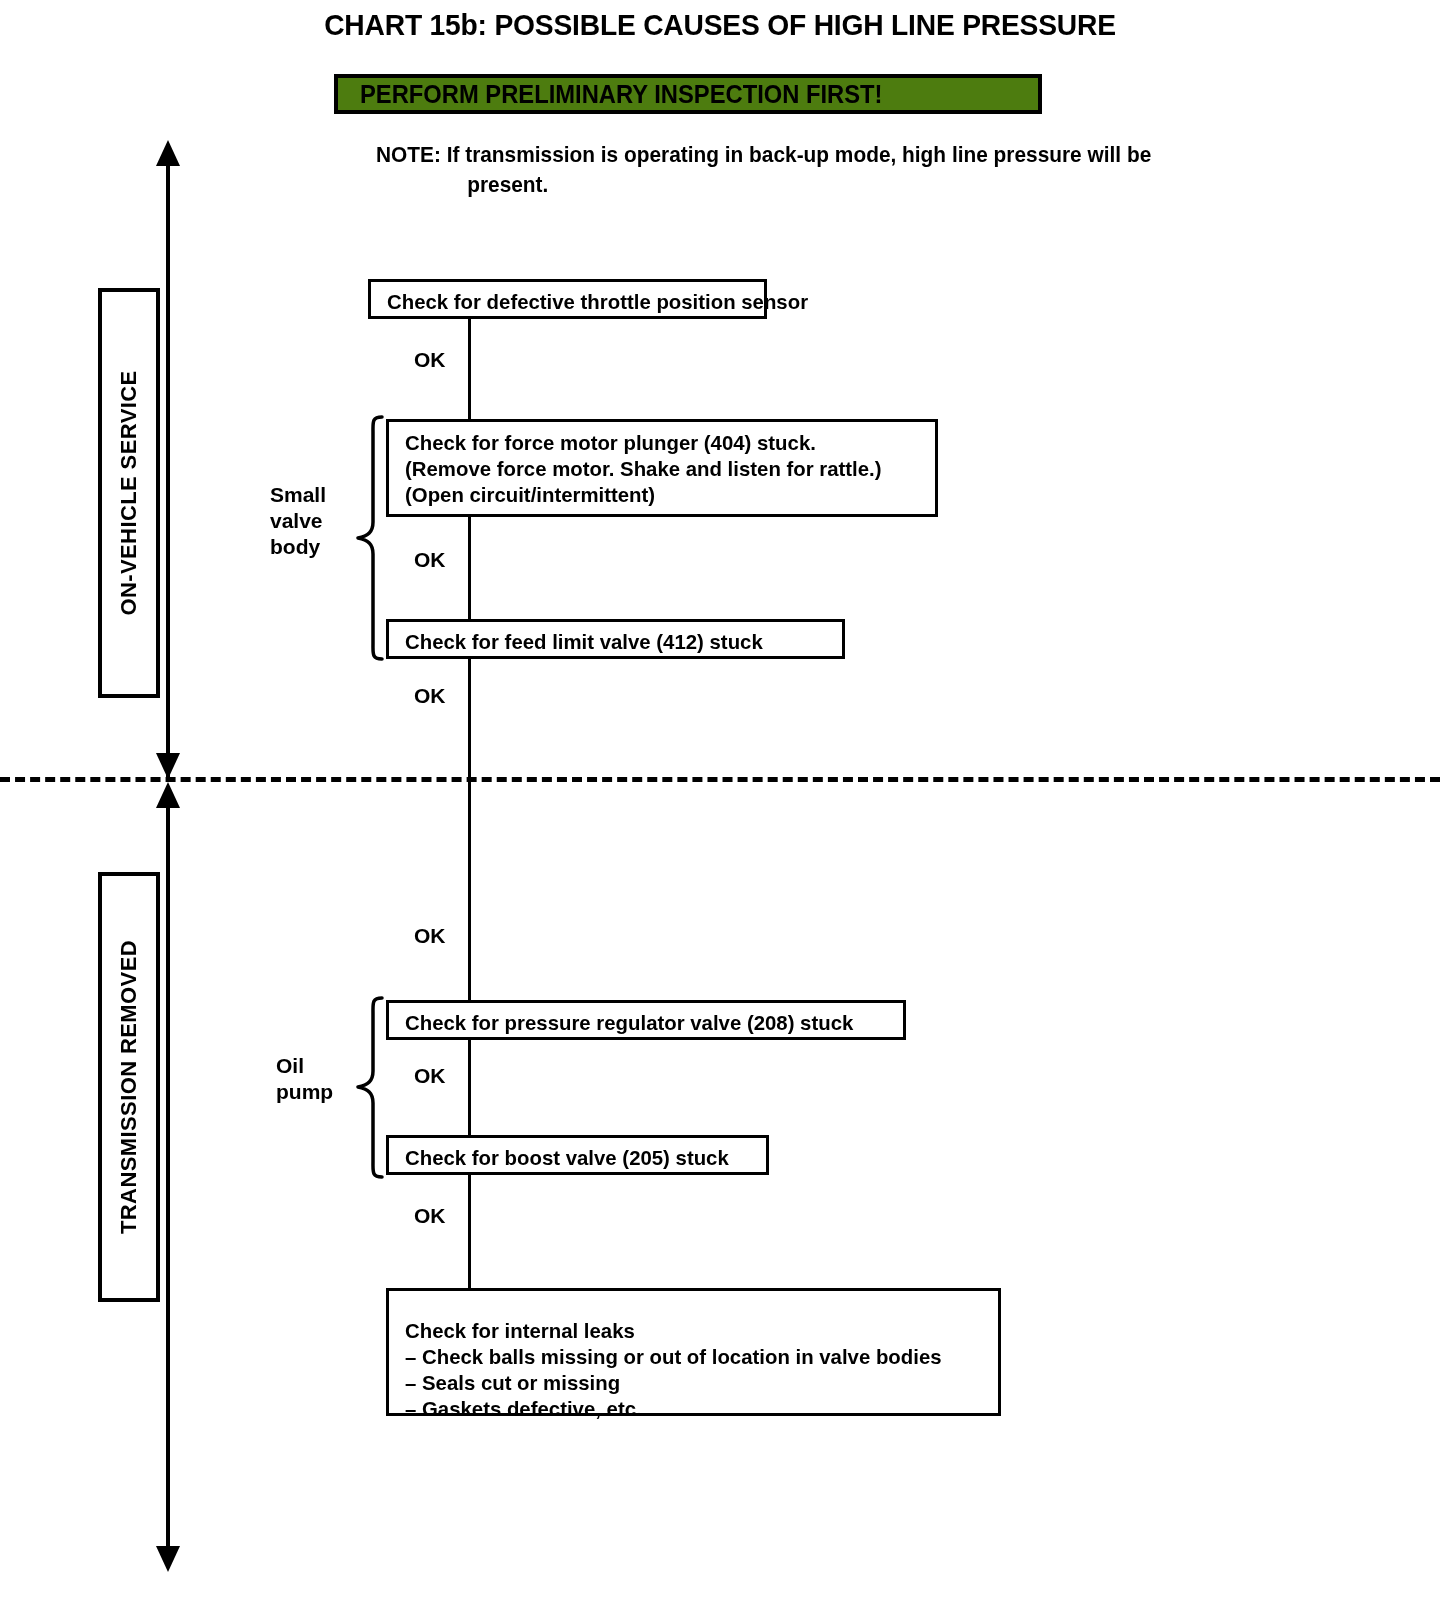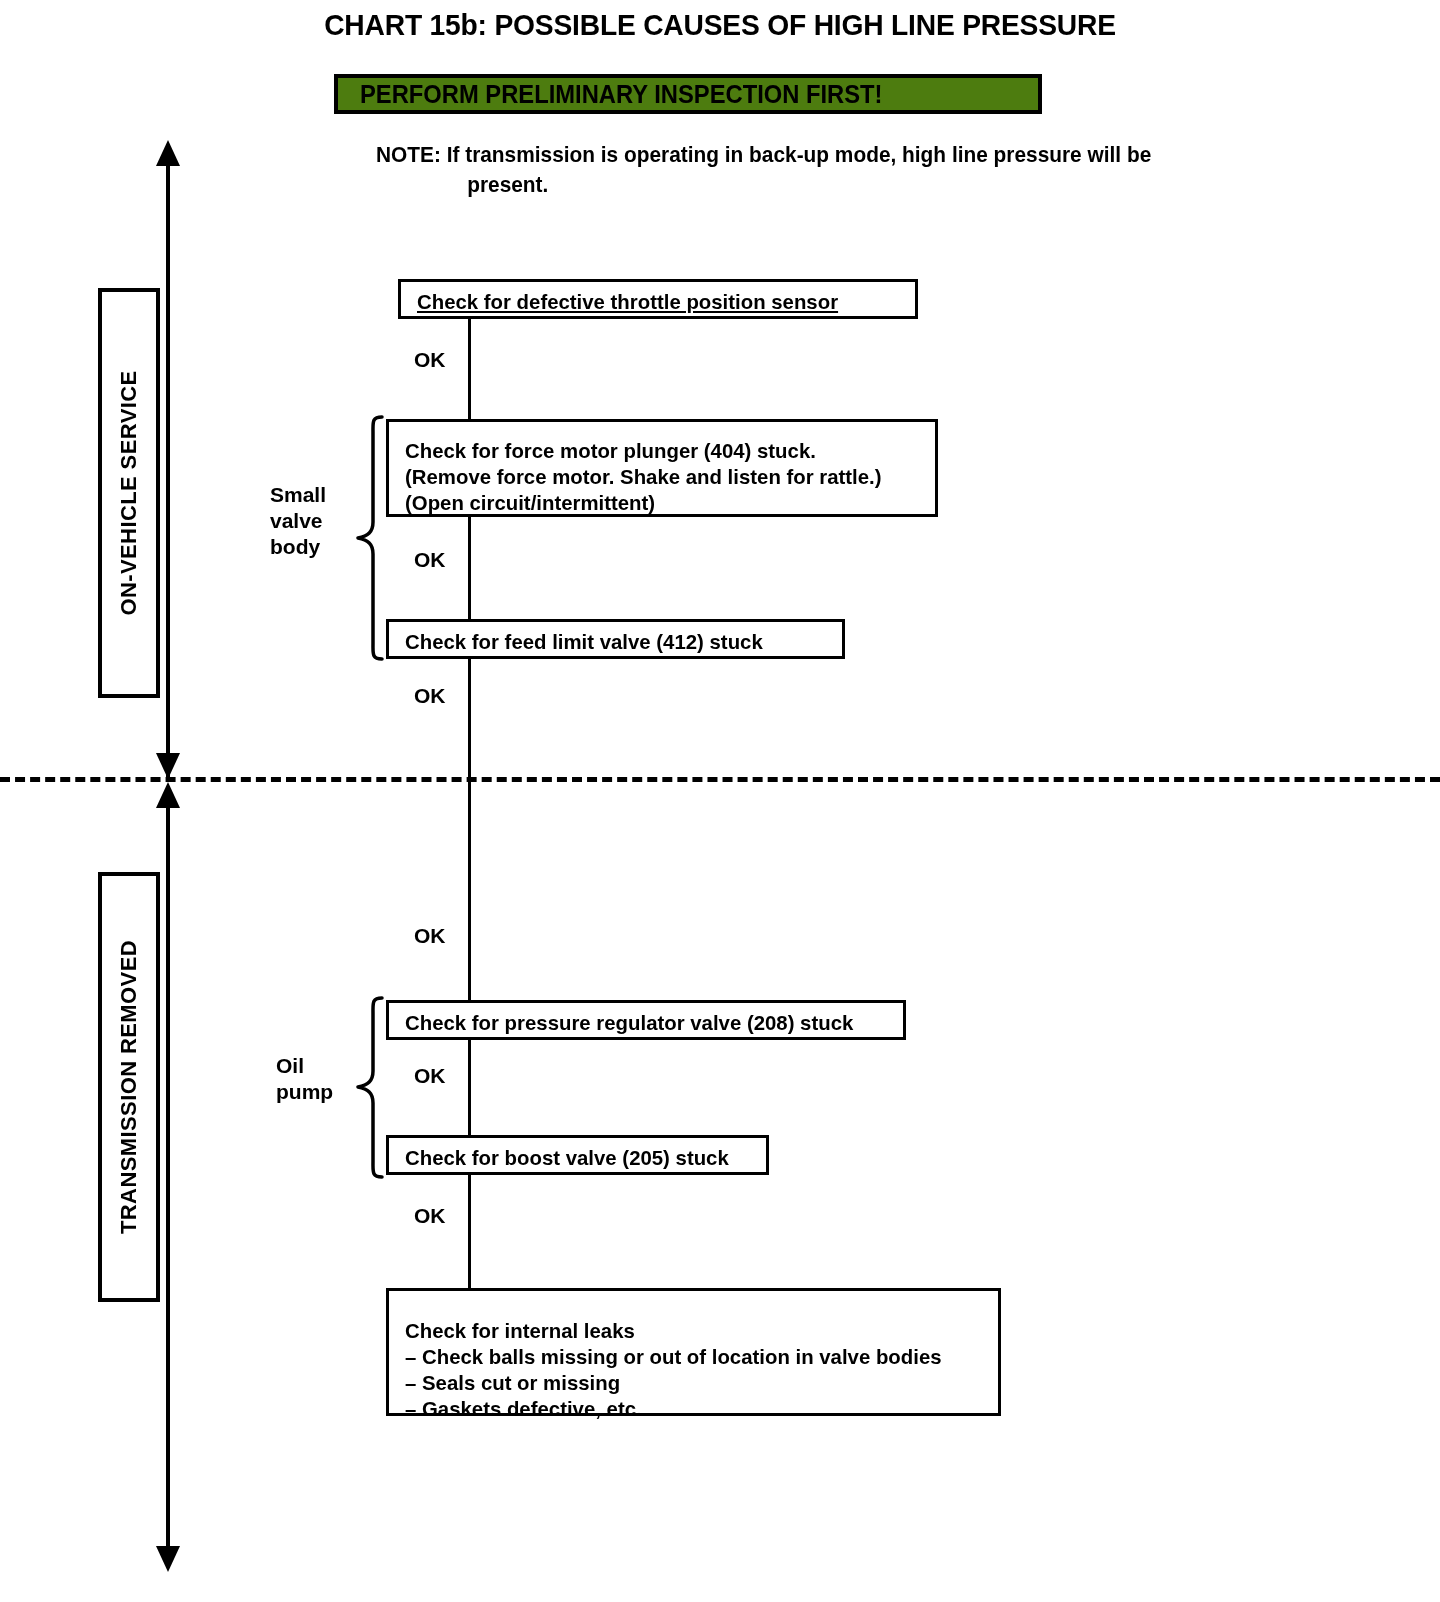--- a/index.html
+++ b/index.html
@@ -207,27 +207,27 @@
   <div class="rail-line" style="top:806px; height:740px;"></div>
   <div class="arrow-down" style="top:1546px;"></div>
 
   <div class="section-label" style="top:872px; height:430px;">
     <div class="section-label-text">TRANSMISSION REMOVED</div>
   </div>
 
   <div class="flow-spine" style="top:283px; height:495px;"></div>
   <div class="flow-spine" style="top:779px; height:525px;"></div>
 
-  <div class="proc-box" style="left:398px; top:279px; width:520px; height:40px;text-decoration:underline;">
+  <div class="proc-box" style="left:368px; top:279px; width:399px; height:40px;">
     <div class="proc-line">Check for defective throttle position sensor</div>
   </div>
 
   <div class="ok-label" style="left:414px; top:348px;">OK</div>
 
-  <div class="proc-box" style="left:386px; top:419px; width:552px; height:98px; padding-top:16px;">
+  <div class="proc-box" style="left:386px; top:419px; width:552px; height:98px; padding-top:8px;">
     <div class="proc-line">Check for force motor plunger (404) stuck.</div>
     <div class="proc-line">(Remove force motor. Shake and listen for rattle.)</div>
     <div class="proc-line">(Open circuit/intermittent)</div>
   </div>
 
   <div class="ok-label" style="left:414px; top:548px;">OK</div>
 
   <div class="proc-box" style="left:386px; top:619px; width:459px; height:40px;">
     <div class="proc-line">Check for feed limit valve (412) stuck</div>
   </div>

